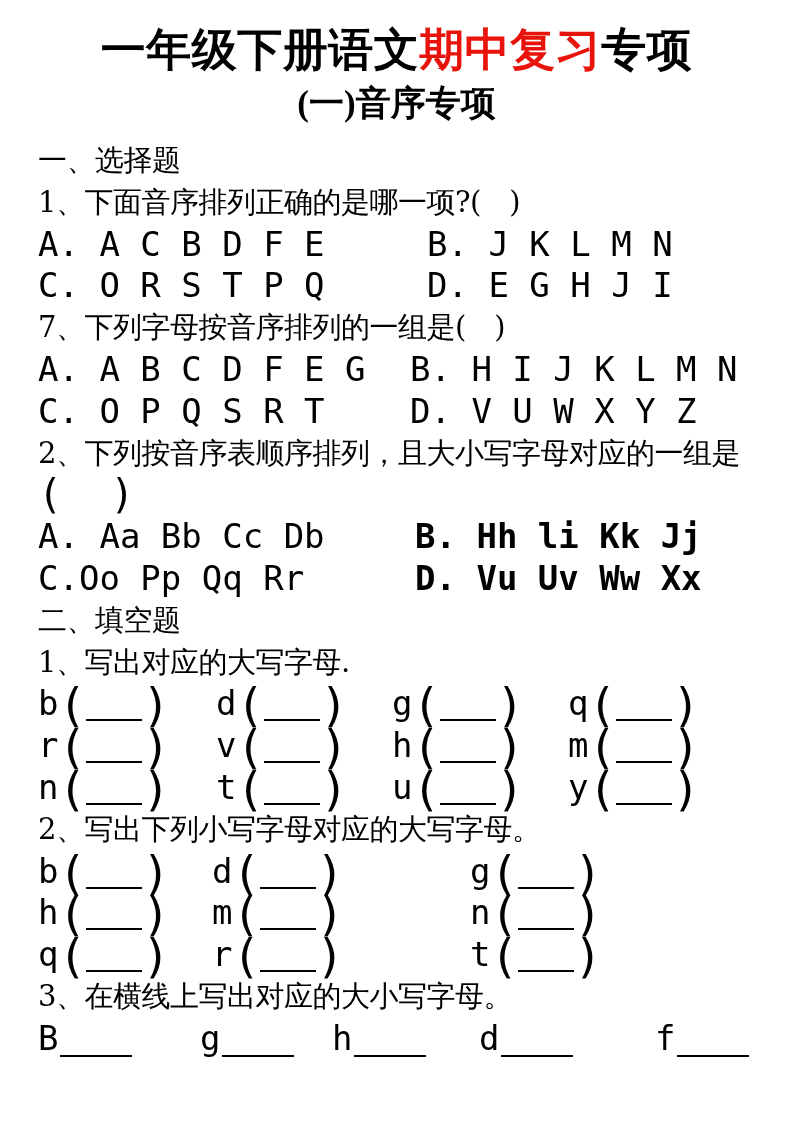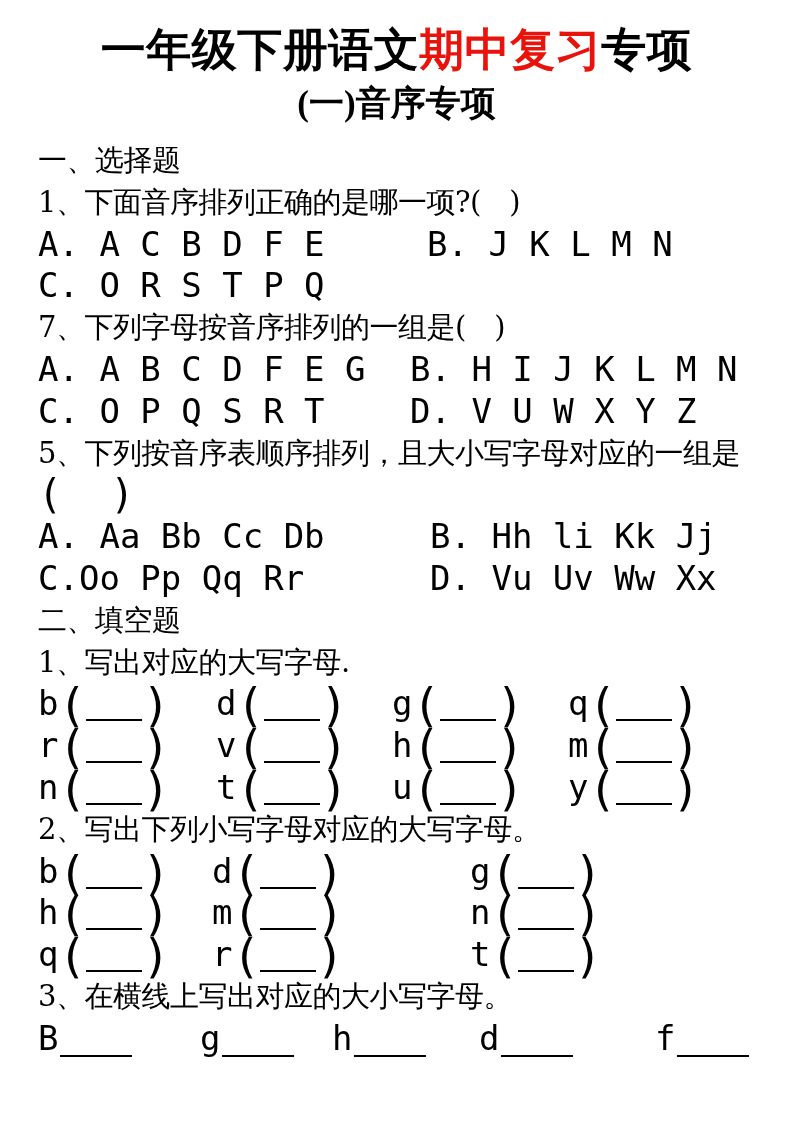--- a/index.html
+++ b/index.html
@@ -30,21 +30,21 @@
     font-family:"DejaVu Sans Mono","Liberation Mono",monospace;
     font-size:34px;white-space:pre;text-align:right;
   }
   .bracket{
     font-family:"DejaVu Sans Mono","Liberation Mono",monospace;
     font-size:40px;white-space:pre;
   }
   .rcol{position:absolute;top:0;}
   .rq1{left:389px;}
   .rq2{left:372px;}
-  .rq3{left:392px;}
+  .rq3{left:377px;font-weight:bold;}
   .cell{position:absolute;top:0;white-space:nowrap;}
   .lt{
     font-family:"DejaVu Sans Mono","Liberation Mono",monospace;
     font-size:34px;
   }
   .pr{
     font-family:"DejaVu Sans Mono","Liberation Mono",monospace;
     font-size:46px;vertical-align:-6px;
   }
   .bl{
@@ -65,27 +65,27 @@
     <h1><span>一年级下册语文</span><span class="hl">期中复习</span><span>专项</span></h1>
     <h2>(一)音序专项</h2>
   </header>
 
   <div class="content">
 
     <div class="line cn">一、选择题</div>
 
     <div class="line cn">1、下面音序排列正确的是哪一项?(　)</div>
     <div class="line"><span class="mono">A. A C B D F E</span><span class="mono rcol rq1">B. J K L M N</span></div>
-    <div class="line"><span class="mono">C. O R S T P Q</span></div>
+    <div class="line"><span class="mono">C. O R S T P Q</span><span class="mono rcol rq1">D. E G H J I</span></div>
 
     <div class="line cn">7、下列字母按音序排列的一组是(　)</div>
     <div class="line"><span class="mono">A. A B C D F E G</span><span class="mono rcol rq2">B. H I J K L M N</span></div>
     <div class="line"><span class="mono">C. O P Q S R T</span><span class="mono rcol rq2">D. V U W X Y Z</span></div>
 
-    <div class="line cn">5、下列按音序表顺序排列，且大小写字母对应的一组是</div>
+    <div class="line cn">2、下列按音序表顺序排列，且大小写字母对应的一组是</div>
     <div class="line"><span class="bracket">(  )</span></div>
     <div class="line"><span class="mono">A. Aa Bb Cc Db</span><span class="mono rcol rq3">B. Hh li Kk Jj</span></div>
     <div class="line"><span class="mono">C.Oo Pp Qq Rr</span><span class="mono rcol rq3">D. Vu Uv Ww Xx</span></div>
 
     <div class="line cn">二、填空题</div>
 
     <div class="line cn">1、写出对应的大写字母.</div>
 
     <div class="line">
       <span class="cell" style="left:0px"><span class="lt">b</span><span class="pr">(</span><span class="bl"></span><span class="pr">)</span></span>

